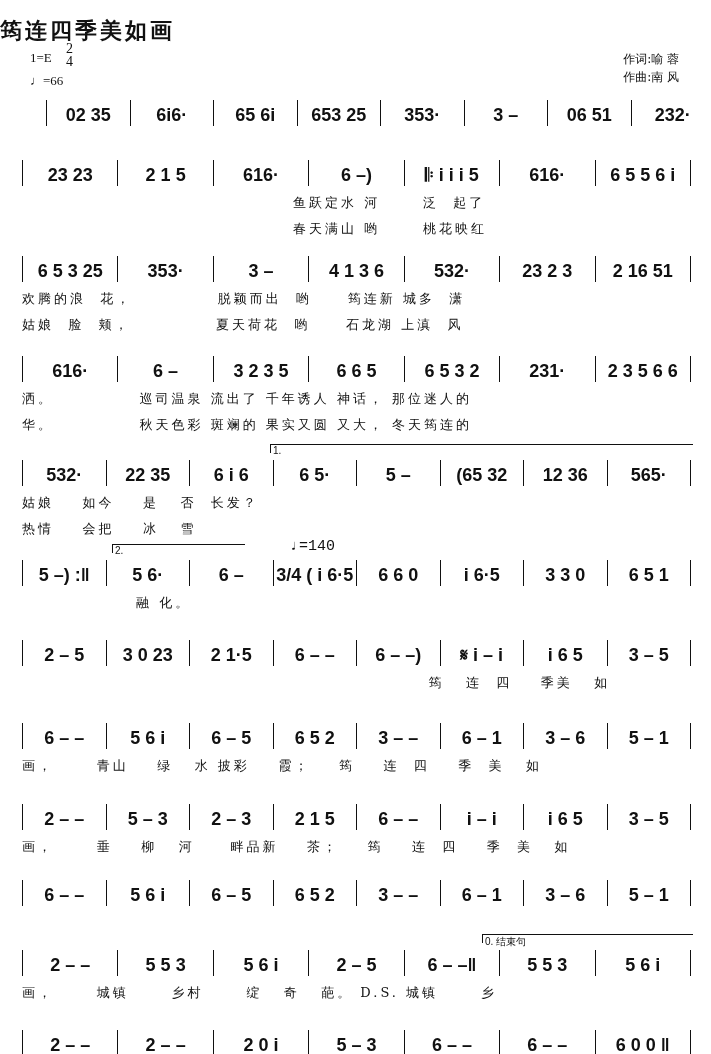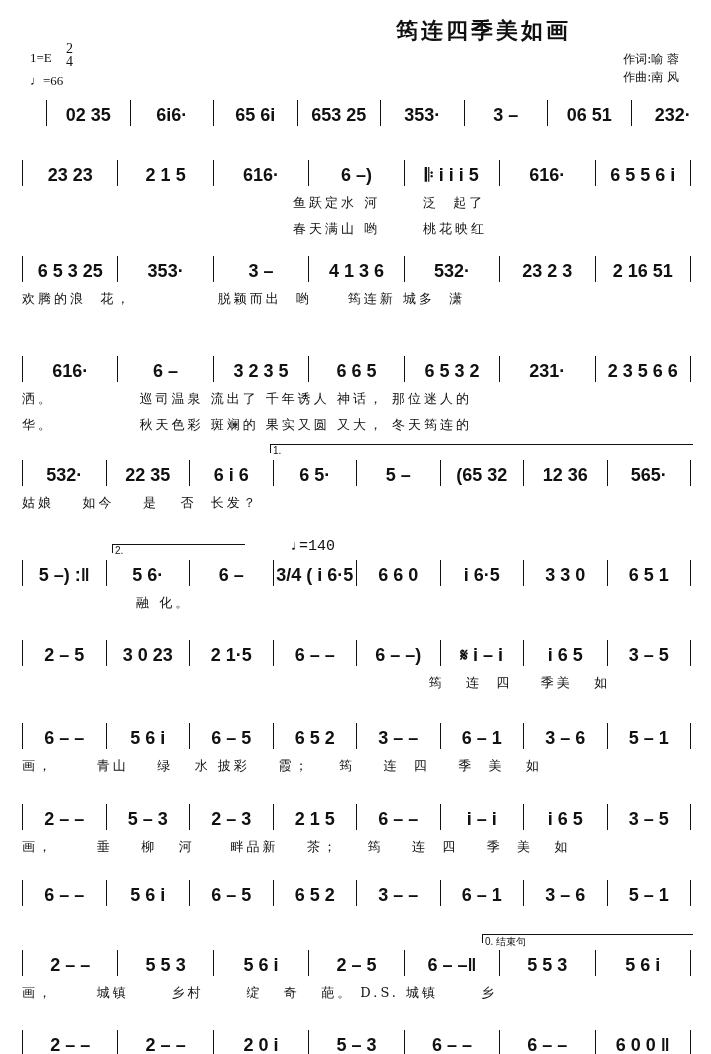--- a/index.html
+++ b/index.html
@@ -1,18 +1,18 @@
 <!DOCTYPE html>
 <html><head>
 <meta charset="utf-8">
 <style>
   html, body { margin: 0; padding: 0; background: #ffffff; }
   body { width: 711px; height: 1054px; position: relative; overflow: hidden;
          font-family: "Liberation Sans", sans-serif; color: #111; }
-  .title { position: absolute; left: 0; top: 16px; width: 571px; text-align: right;
+  .title { position: absolute; left: 0; top: 16px; width: 571px; text-align: left;
            font-family: "DejaVu Serif", serif; font-weight: bold; font-size: 22px; letter-spacing: 3px; }
   .key { position: absolute; left: 30px; top: 50px; font-family: "Liberation Serif", serif; font-size: 13px; }
   .timesig { position: absolute; left: 66px; top: 42px; font-family: "Liberation Serif", serif; font-size: 14px;
              line-height: 13px; text-align: center; }
   .tempo { position: absolute; left: 30px; top: 73px; font-family: "Liberation Serif", serif; font-size: 13px; }
   .credits { position: absolute; right: 32px; top: 50px; font-family: "DejaVu Serif", serif; font-size: 12px; line-height: 18px; }
   .line { position: absolute; left: 22px; width: 668px; }
   .lyric { position: absolute; left: 0; right: 0; font-family: "DejaVu Serif", serif; font-size: 13px;
            letter-spacing: 3px; white-space: pre; }
   .note-row { display: flex; width: 100%; justify-content: space-between; }
@@ -67,20 +67,21 @@
       <div class="note-row" style="border-left: 1.5px solid rgb(17, 17, 17);">
         <div class="measure">6 5 3 25</div>
         <div class="measure">353·</div>
         <div class="measure">3 –</div>
         <div class="measure">4 1 3 6</div>
         <div class="measure">532·</div>
         <div class="measure">23 2 3</div>
         <div class="measure">2 16 51</div>
       </div>
       <div class="lyric" style="top: 34px;">欢腾的浪  花，            脱颖而出  哟     筠连新 城多  潇</div>
+      <div class="lyric" style="top: 60px;">姑娘  脸  颊，            夏天荷花  哟     石龙湖 上滇  风</div>
     </div>
     <div class="line" style="top: 356px;">
       <div class="note-row" style="border-left: 1.5px solid rgb(17, 17, 17);">
         <div class="measure">616·</div>
         <div class="measure">6 –</div>
         <div class="measure">3 2 3 5</div>
         <div class="measure">6 6 5</div>
         <div class="measure">6 5 3 2</div>
         <div class="measure">231·</div>
         <div class="measure">2 3 5 6 6</div>
@@ -93,20 +94,21 @@
         <div class="measure">532·</div>
         <div class="measure">22 35</div>
         <div class="measure">6 i 6</div>
         <div class="measure">6 5·</div>
         <div class="measure">5 –</div>
         <div class="measure">(65 32</div>
         <div class="measure">12 36</div>
         <div class="measure">565·</div>
       </div>
       <div class="lyric" style="top: 34px;">姑娘    如今    是   否  长发？</div>
+      <div class="lyric" style="top: 60px;">热情    会把    冰   雪</div>
       <div class="volta" style="left: 248px; top: -16px; width: 420px;">1.</div>
     </div>
     <div class="line" style="top: 560px;">
       <div class="note-row" style="border-left: 1.5px solid rgb(17, 17, 17);">
         <div class="measure">5 –) :‖</div>
         <div class="measure">5 6·</div>
         <div class="measure">6 –</div>
         <div class="measure">3/4 ( i 6·5</div>
         <div class="measure">6 6 0</div>
         <div class="measure">i 6·5</div>

